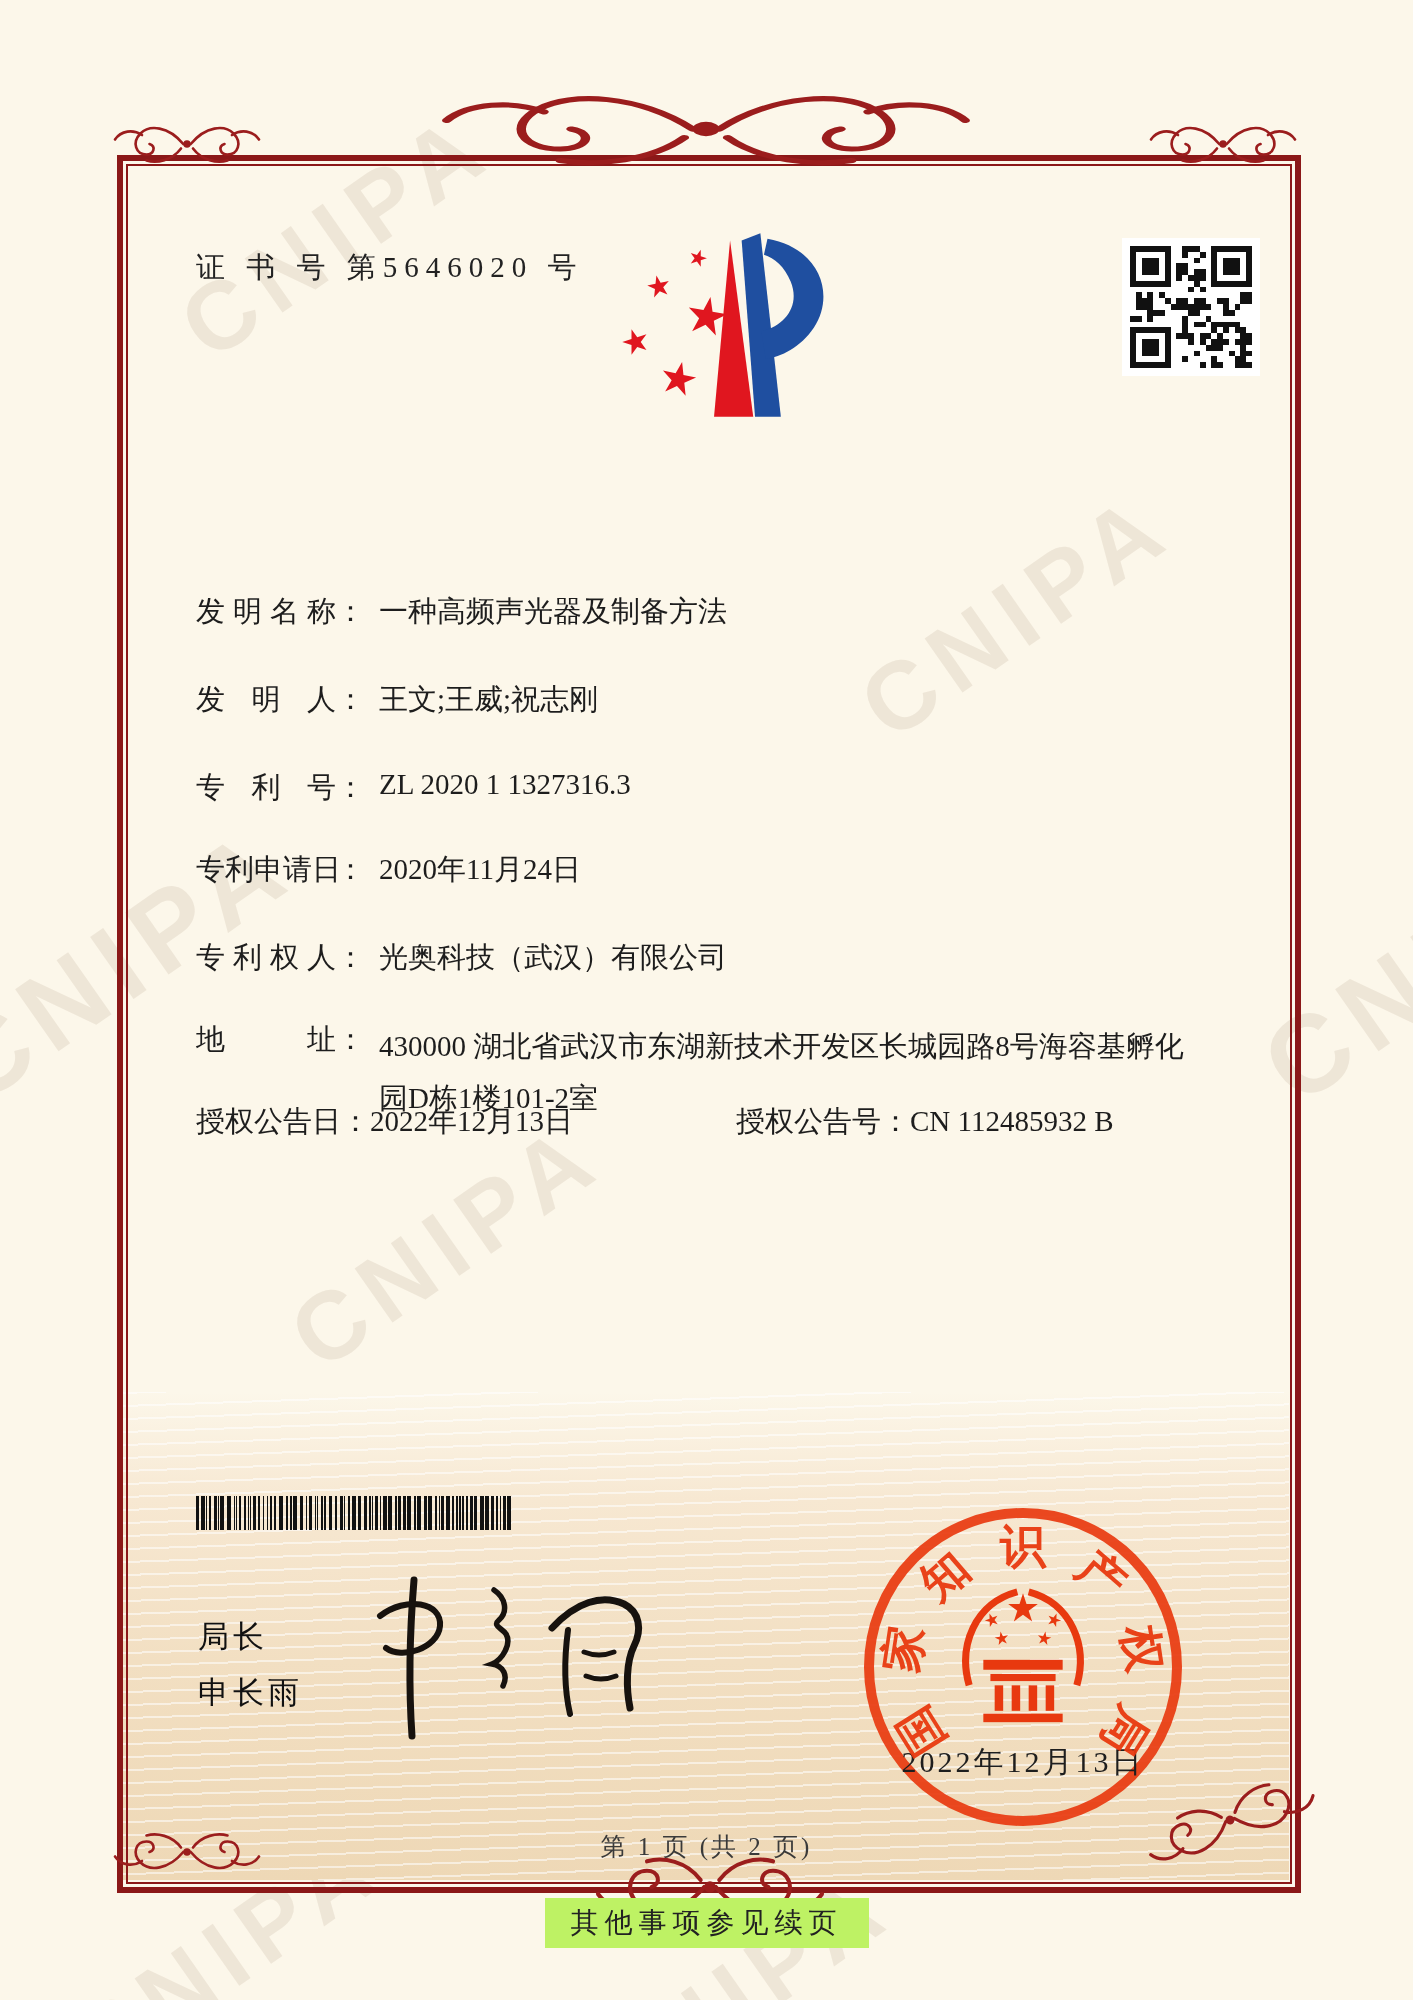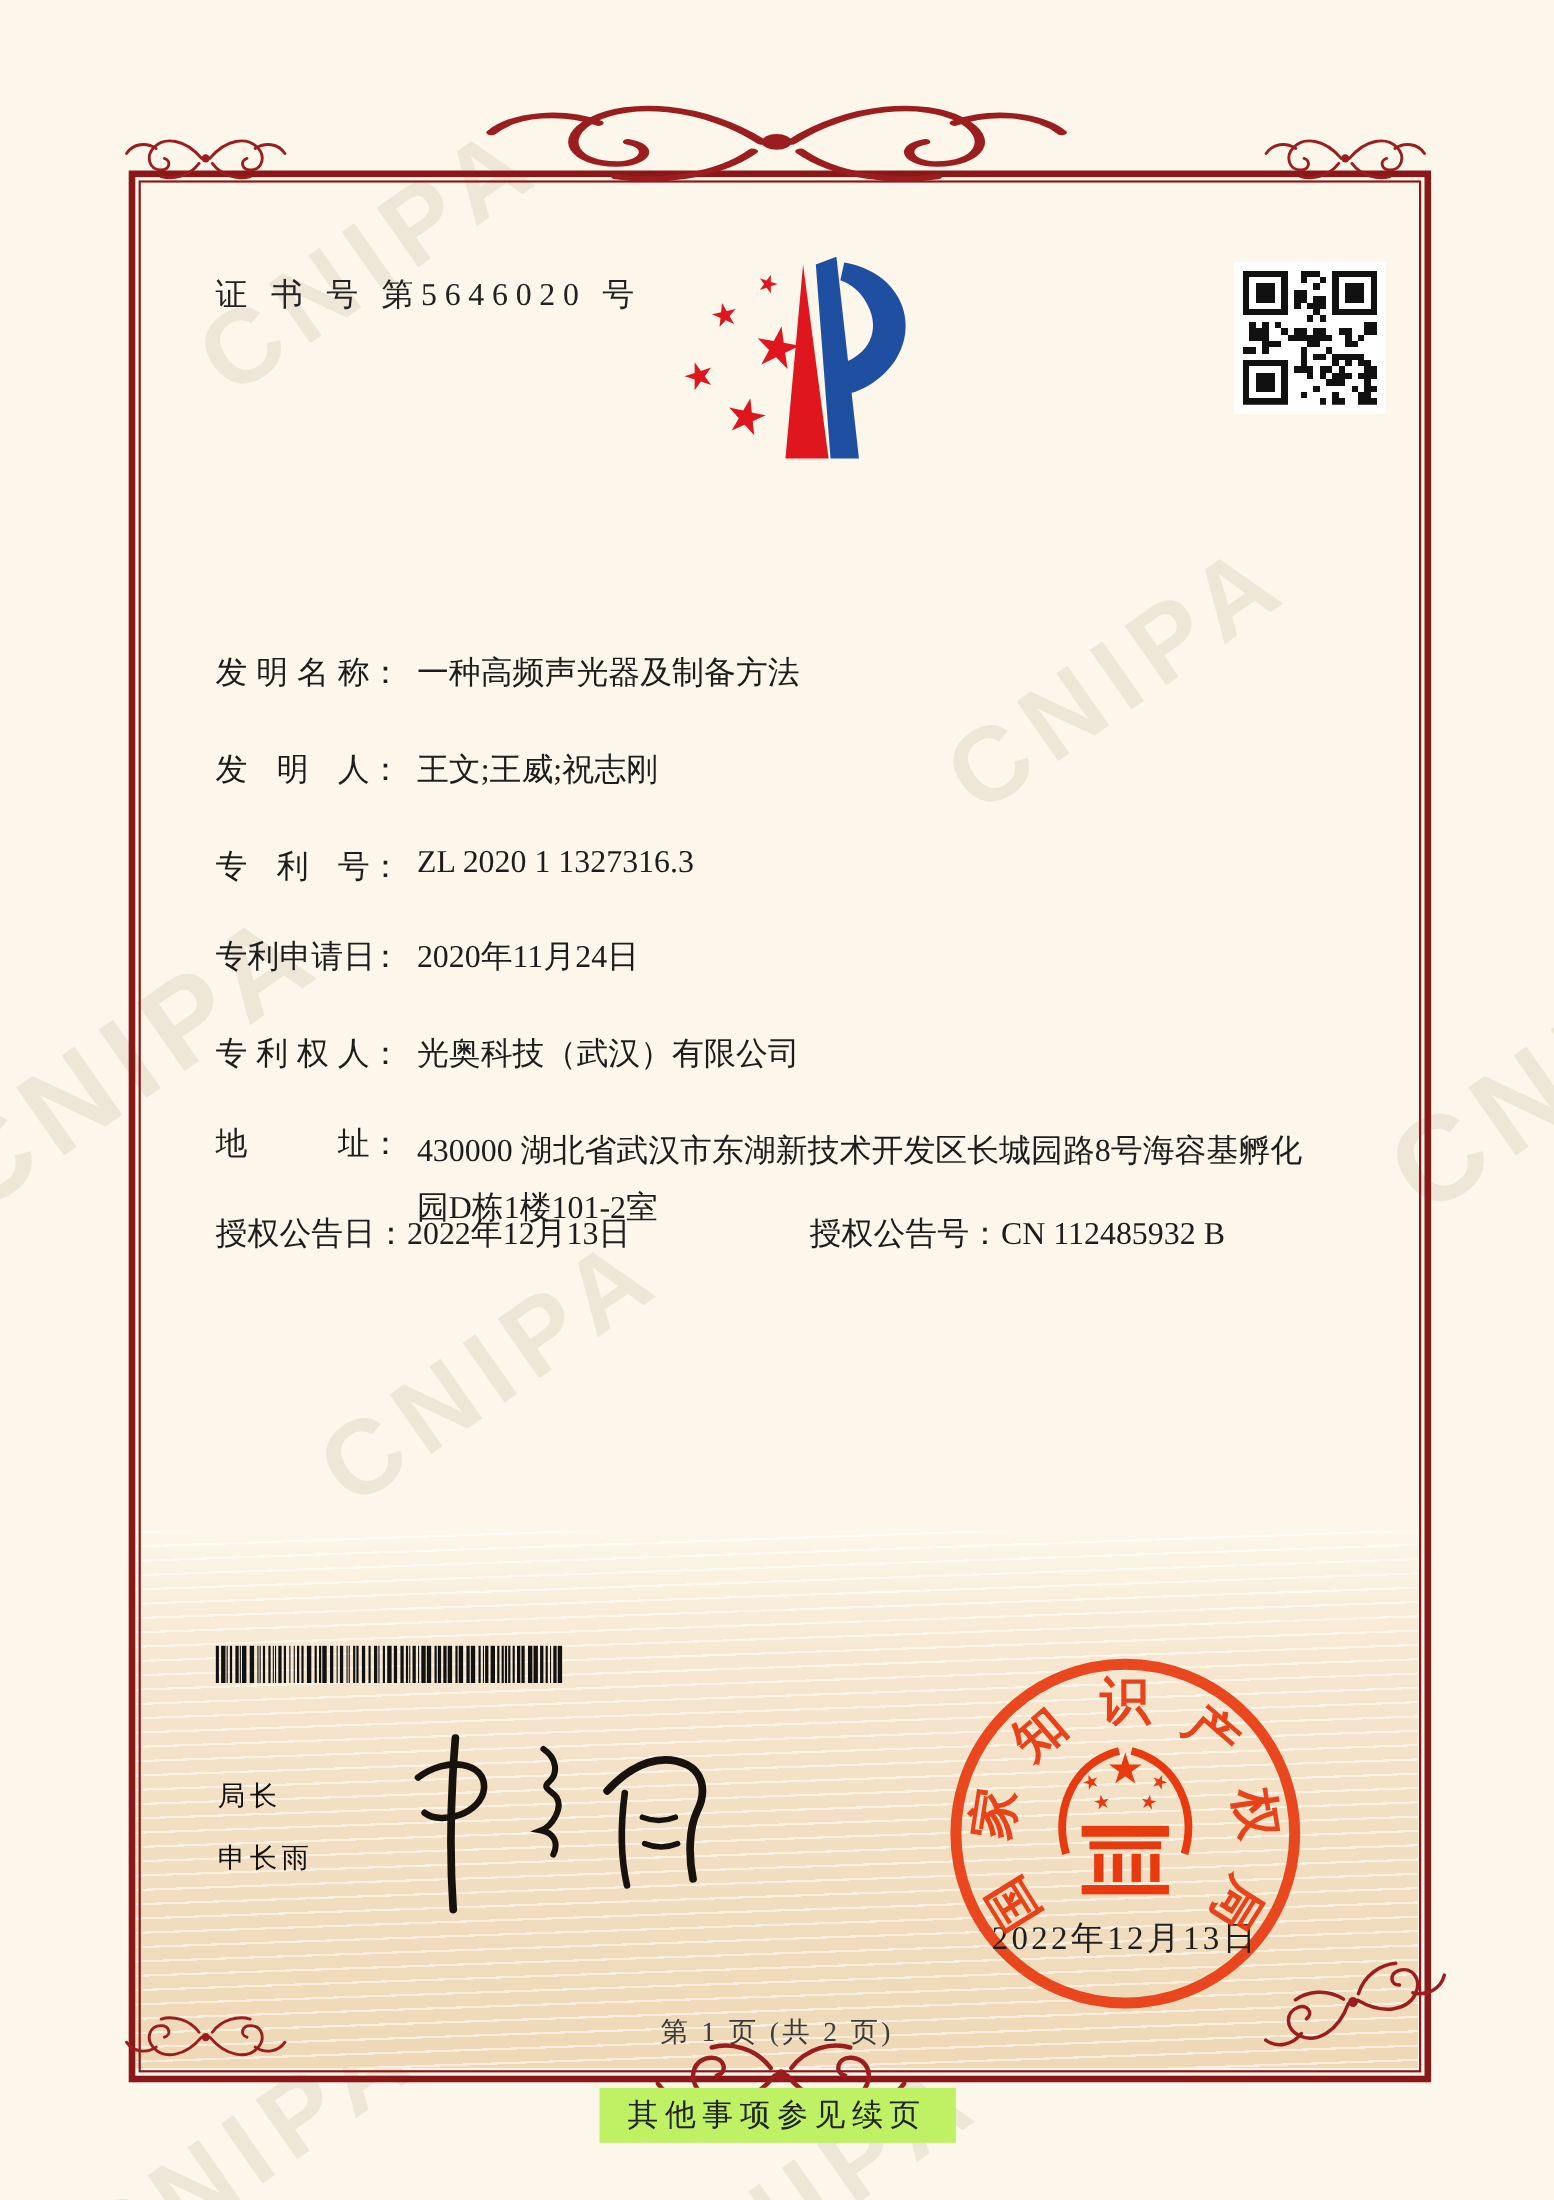--- a/index.html
+++ b/index.html
@@ -32,21 +32,21 @@
   .row .lab{display:inline-block;width:140px;text-align:justify;text-align-last:justify;vertical-align:top;}
   .row .colon{display:inline-block;vertical-align:top;}
   .row .val{display:inline-block;margin-left:14px;vertical-align:top;}
   .row .val.wrap{white-space:normal;width:810px;line-height:52px;}
   .row2{position:absolute;font-size:29px;color:#1d1d1d;white-space:nowrap;}
 
   .bodytext{position:absolute;left:170px;top:1166px;width:1078px;font-size:28px;
             line-height:45px;color:#1c1c1c;text-align:justify;}
   .bodytext p{margin:0 0 8px 0;text-indent:2em;}
 
-  .director{position:absolute;left:198px;font-size:25px;color:#111;
+  .director{position:absolute;left:198px;font-size:31px;color:#111;
             font-family:"Liberation Sans",sans-serif;letter-spacing:4px;}
 
   
   .seal{position:absolute;left:864px;top:1508px;width:318px;height:318px;}
   .seal-ring{position:absolute;left:0;top:0;width:318px;height:318px;border-radius:50%;
              border:10px solid rgba(232,57,15,0.92);box-sizing:border-box;}
   .seal-char{position:absolute;left:50%;top:50%;font-size:46px;font-weight:700;
              color:rgba(232,57,15,0.95);font-family:"Liberation Serif",serif;}
   .seal-date{position:absolute;left:0;top:234px;width:318px;text-align:center;
              font-size:30px;color:#1e1e1e;letter-spacing:3px;white-space:nowrap;}

